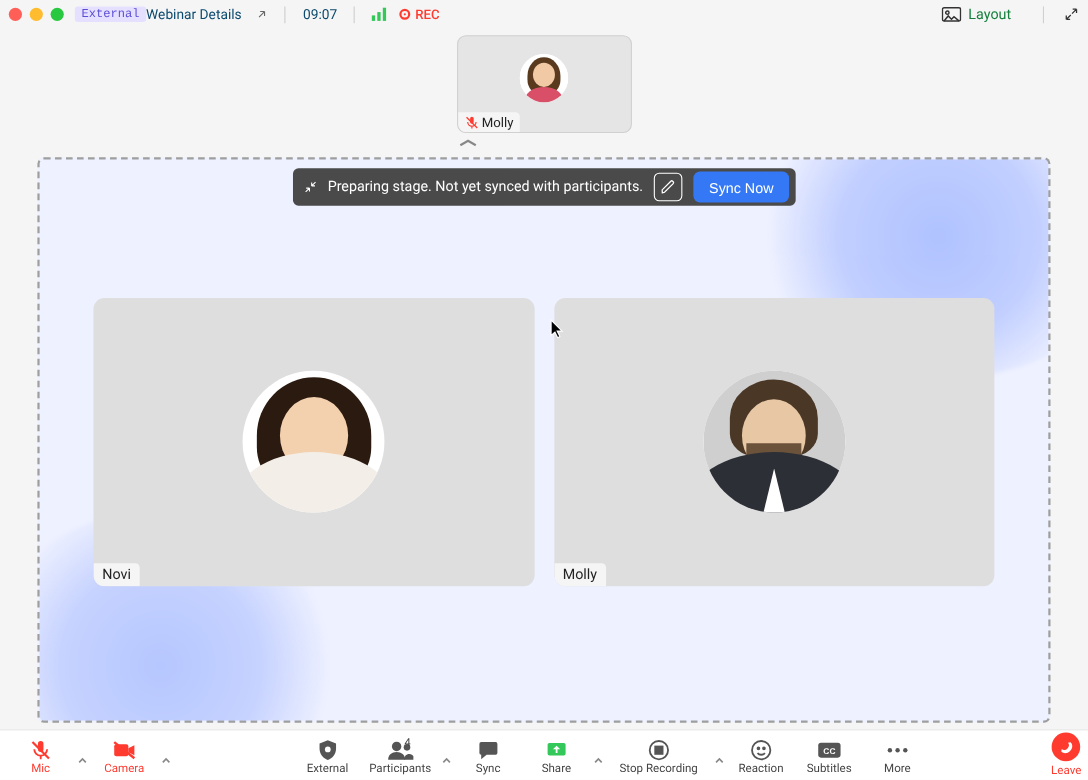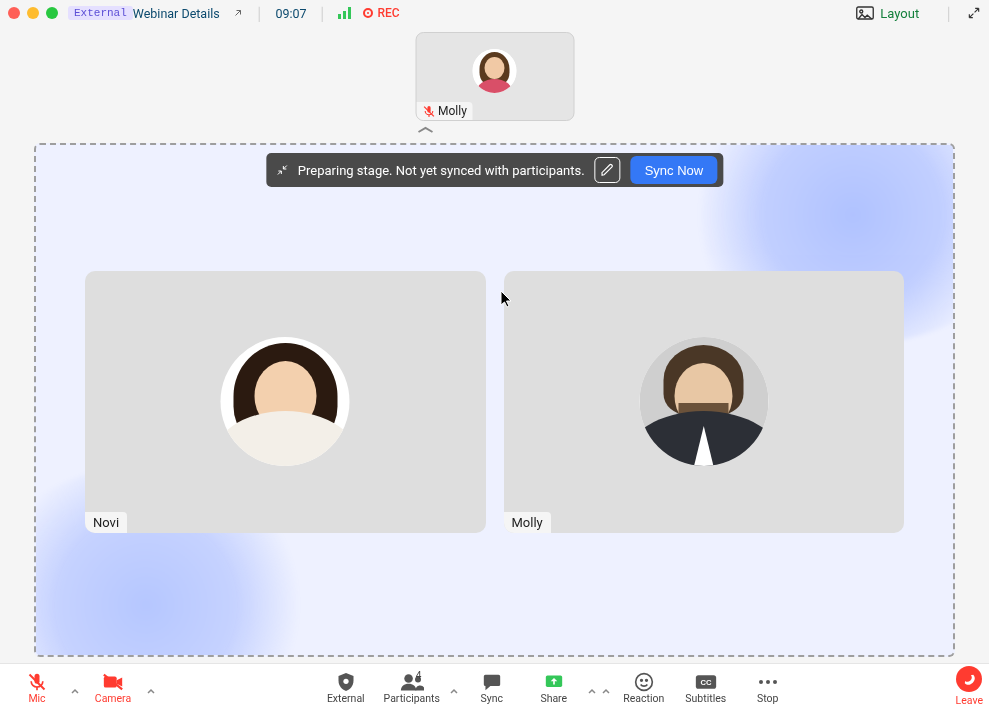--- a/index.html
+++ b/index.html
@@ -308,20 +308,29 @@
           </svg>
       </span>
       <span class="lbl">Share</span>
     </div>
     <div class="chev">
         <svg width="10" height="10" viewBox="0 0 10 10" stroke="#888" stroke-width="1.5" fill="none">
           <path d="M2 7l3-3 3 3"></path>
         </svg>
       </div>
 
+    <div class="tb-item wide">
+      <span class="ic">
+        <svg width="20" height="20" viewBox="0 0 24 24" fill="none" stroke="#555" stroke-width="2">
+            <circle cx="12" cy="12" r="10"></circle>
+            <rect x="8" y="8" width="8" height="8" fill="#555"></rect>
+          </svg>
+      </span>
+      <span class="lbl">Stop Recording</span>
+    </div>
     <div class="chev">
         <svg width="10" height="10" viewBox="0 0 10 10" stroke="#888" stroke-width="1.5" fill="none">
           <path d="M2 7l3-3 3 3"></path>
         </svg>
       </div>
 
     <div class="tb-item">
       <span class="ic">
         <svg width="20" height="20" viewBox="0 0 24 24" fill="none" stroke="#555" stroke-width="2">
             <circle cx="12" cy="12" r="10"></circle>
@@ -344,21 +353,21 @@
     </div>
 
     <div class="tb-item">
       <span class="ic">
         <svg width="20" height="8" viewBox="0 0 20 8" fill="#555">
             <circle cx="3" cy="4" r="2"></circle>
             <circle cx="10" cy="4" r="2"></circle>
             <circle cx="17" cy="4" r="2"></circle>
           </svg>
       </span>
-      <span class="lbl">Stop</span>
+      <span class="lbl">More</span>
     </div>
   </div>
 
   <div class="spacer"></div>
 
   <div class="leave-btn">
     <span class="leave-circle">
       <svg width="16" height="16" viewBox="0 0 24 24" fill="#fff">
           <path d="M6 14c0-3 2.5-5 6-5s6 2 6 5l3-2c0-5-4-8-9-8S3 7 3 12z" transform="rotate(135 12 12)"></path>
         </svg>

